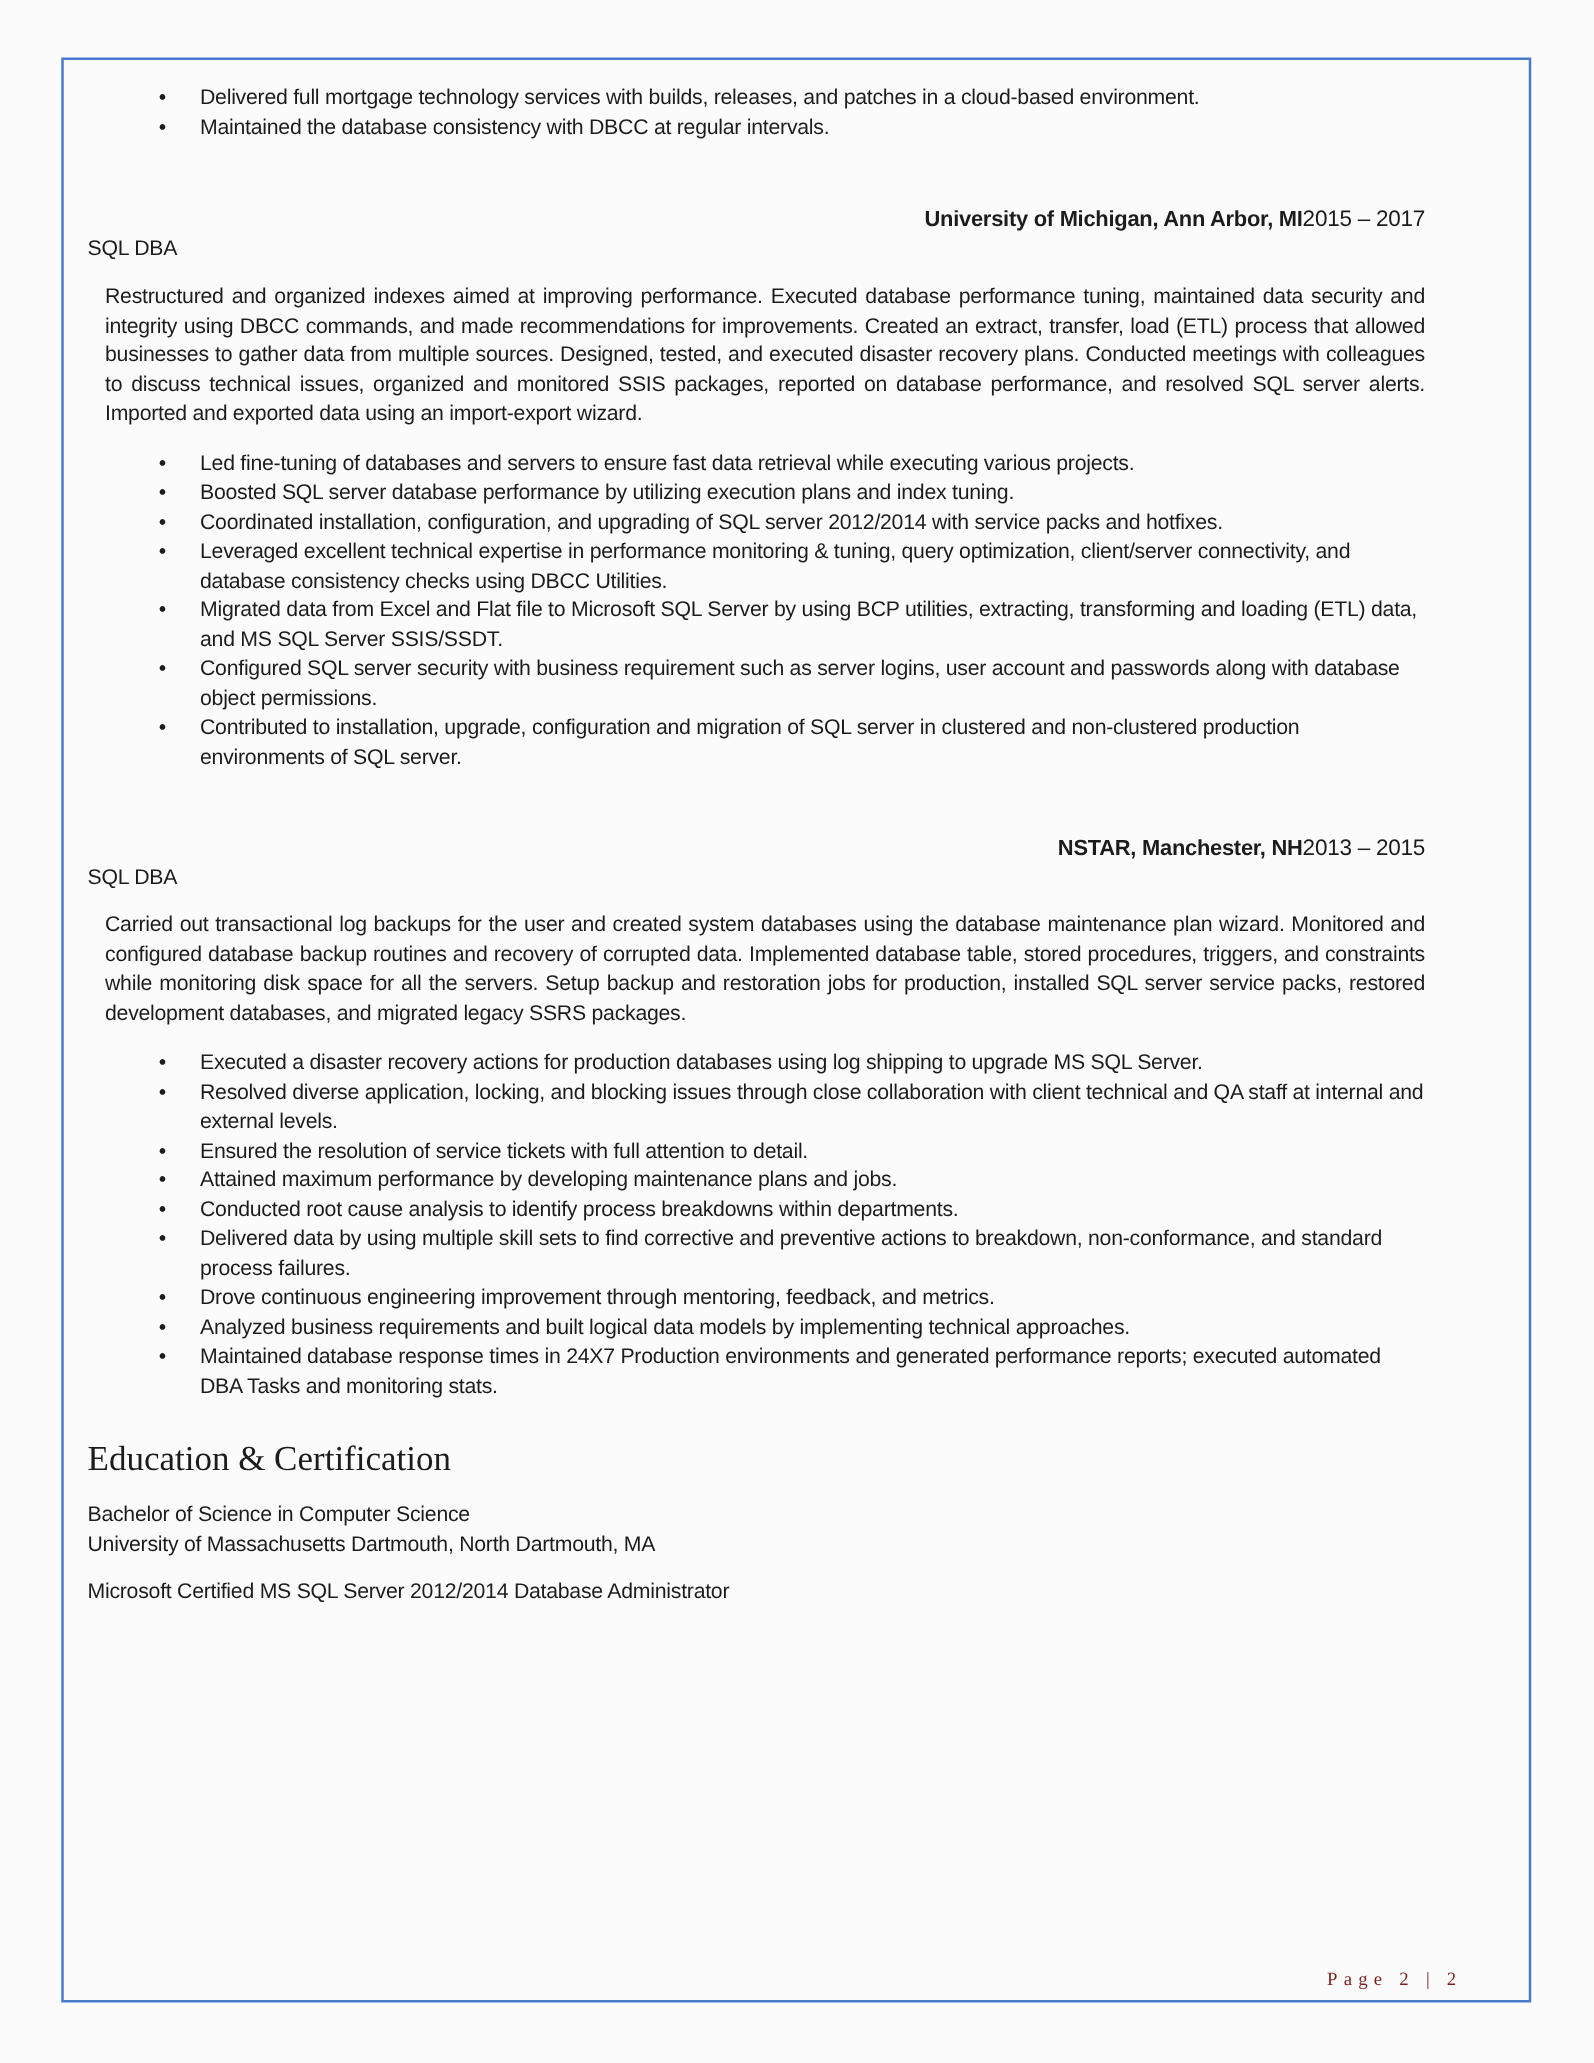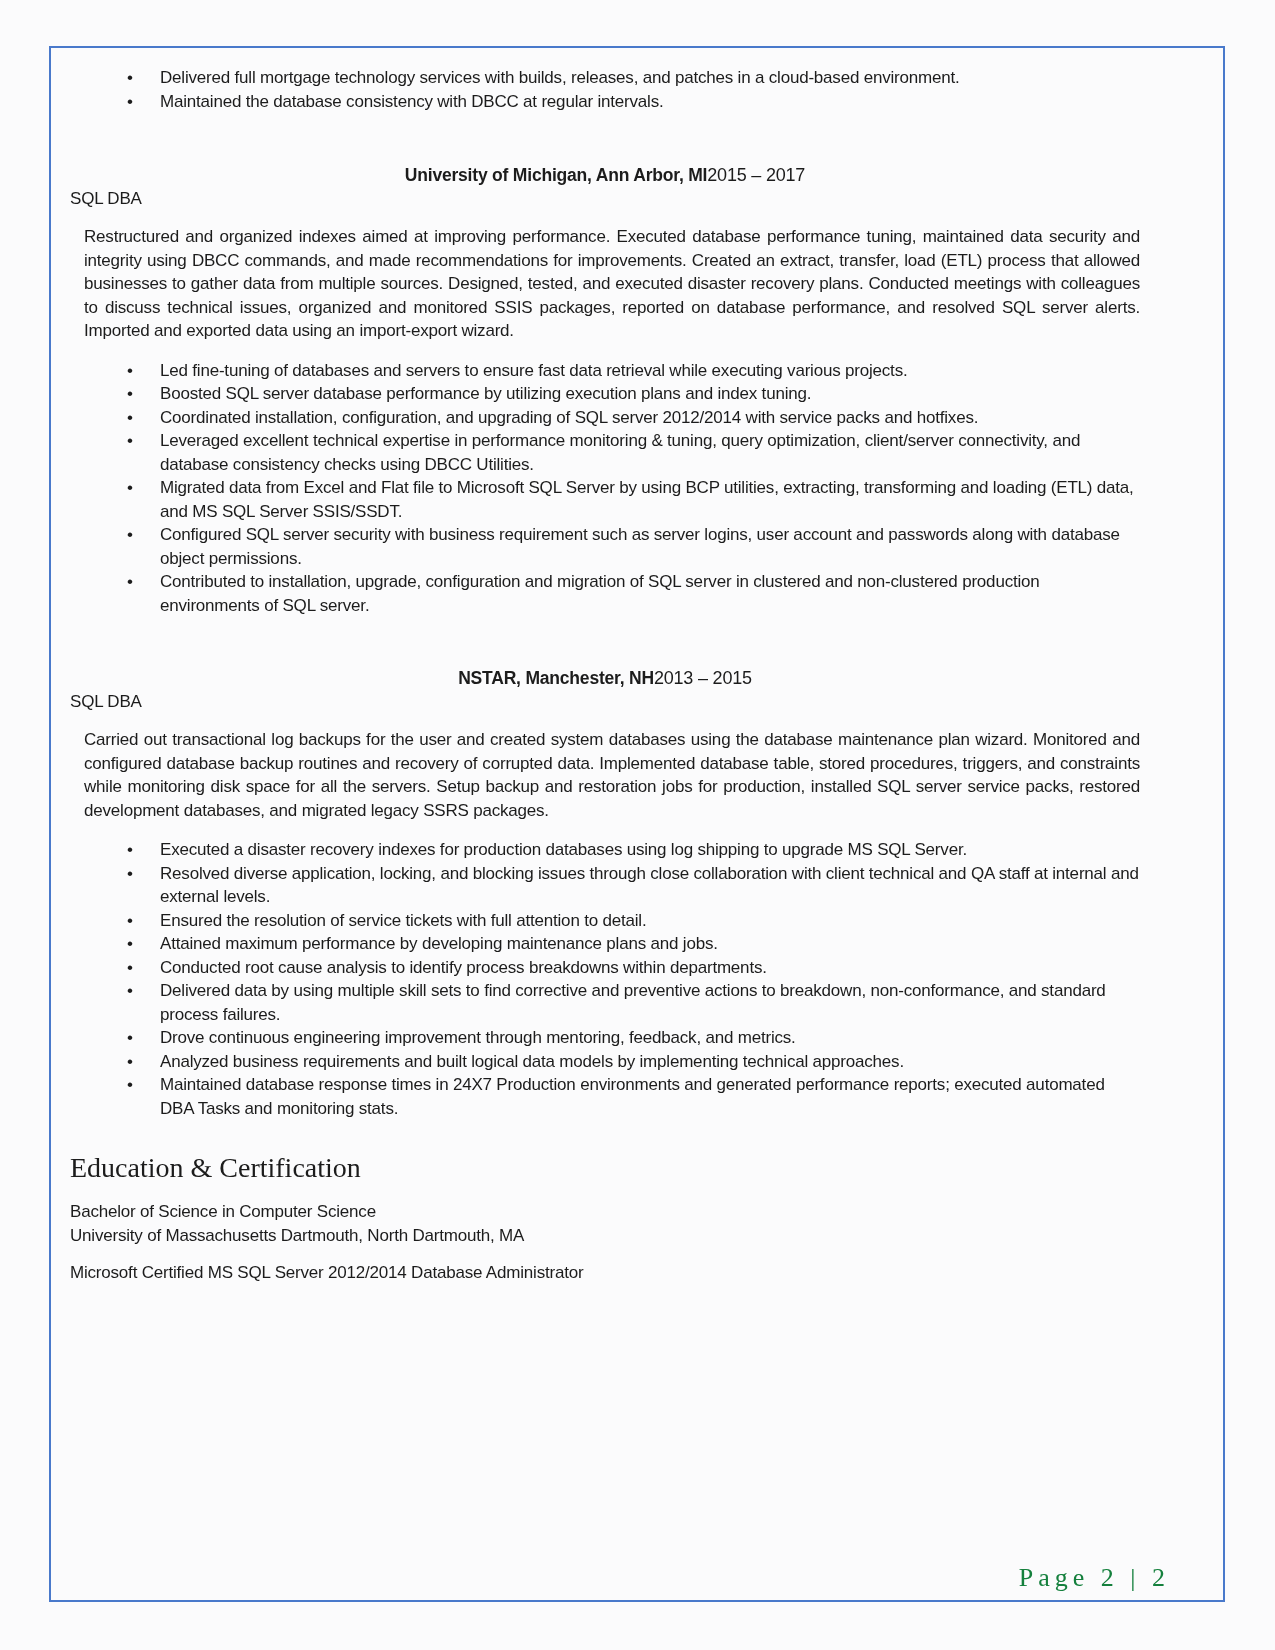--- a/index.html
+++ b/index.html
@@ -31,21 +31,21 @@
   ul.bullets li::before {
     content:"\2022";
     position:absolute;
     left:-33px;
     font-size:17px;
   }
   .cont-bullets { margin-bottom:27px; }
   .job { margin-bottom:26px; }
   .job-header {
     display:flex;
-    justify-content:center;
+    justify-content:flex-end;
     align-items:baseline;
     line-height:23px;
   }
   .employer { font-weight:bold; font-size:17.5px; }
   .dates { font-size:18px;margin-top:24px; }
   .job-title { line-height:23px; }
   .job-summary {
     margin:15px 0 16px 14px;
     text-align:justify;
   }
@@ -57,23 +57,23 @@
     line-height:34px;
     margin-bottom:15px;
     letter-spacing:0;
   }
   .edu-line { line-height:23.5px; }
   .cert-line { margin-top:14px; line-height:23.5px; }
   .page-footer {
     position:absolute;
     right:105px; bottom:57px;
     font-family:"Liberation Serif", serif;
-    font-size:26px;
+    font-size:15px;
     letter-spacing:5px;
-    color:#15803d;
+    color:#7f1d1d;
   }
 </style>
 </head>
 <body>
 
 <div class="page-frame"></div>
 
 <div class="content">
 
   <ul class="bullets cont-bullets">
@@ -103,21 +103,21 @@
 
   <section class="job">
     <div class="job-header">
       <span class="employer">NSTAR, Manchester, NH</span>
       <span class="dates">2013 – 2015</span>
     </div>
     <div class="job-title">SQL DBA</div>
     <p class="job-summary">Carried out transactional log backups for the user and created system databases using the database maintenance plan wizard. Monitored and configured database backup routines and recovery of corrupted data. Implemented database table, stored procedures, triggers, and constraints while monitoring disk space for all the servers. Setup backup and restoration jobs for production, installed SQL server service packs, restored development databases, and migrated legacy SSRS packages.</p>
     <ul class="bullets">
 
-    <li><span>Executed a disaster recovery indexes for production databases using log shipping to upgrade MS SQL Server.</span></li>
+    <li><span>Executed a disaster recovery actions for production databases using log shipping to upgrade MS SQL Server.</span></li>
         <li><span>Resolved diverse application, locking, and blocking issues through close collaboration with client technical and QA staff at internal and external levels.</span></li>
         <li><span>Ensured the resolution of service tickets with full attention to detail.</span></li>
         <li><span>Attained maximum performance by developing maintenance plans and jobs.</span></li>
         <li><span>Conducted root cause analysis to identify process breakdowns within departments.</span></li>
         <li><span>Delivered data by using multiple skill sets to find corrective and preventive actions to breakdown, non-conformance, and standard process failures.</span></li>
         <li><span>Drove continuous engineering improvement through mentoring, feedback, and metrics.</span></li>
         <li><span>Analyzed business requirements and built logical data models by implementing technical approaches.</span></li>
         <li><span>Maintained database response times in 24X7 Production environments and generated performance reports; executed automated DBA Tasks and monitoring stats.</span></li>
       </ul>
   </section>

